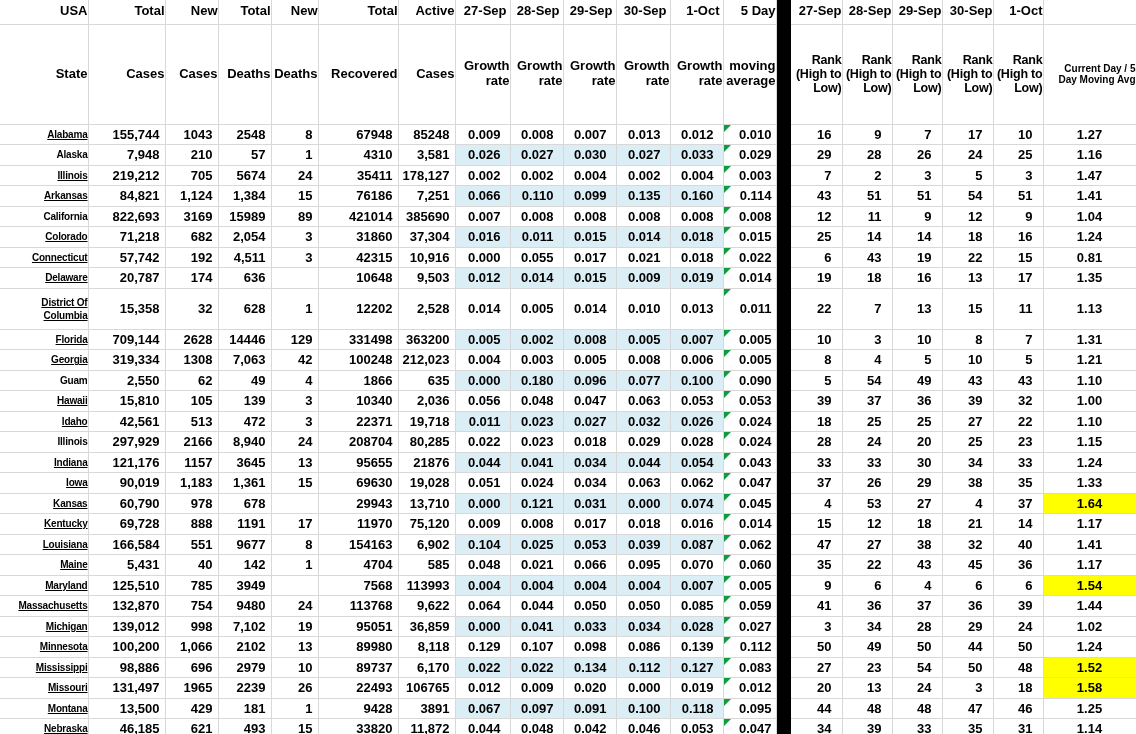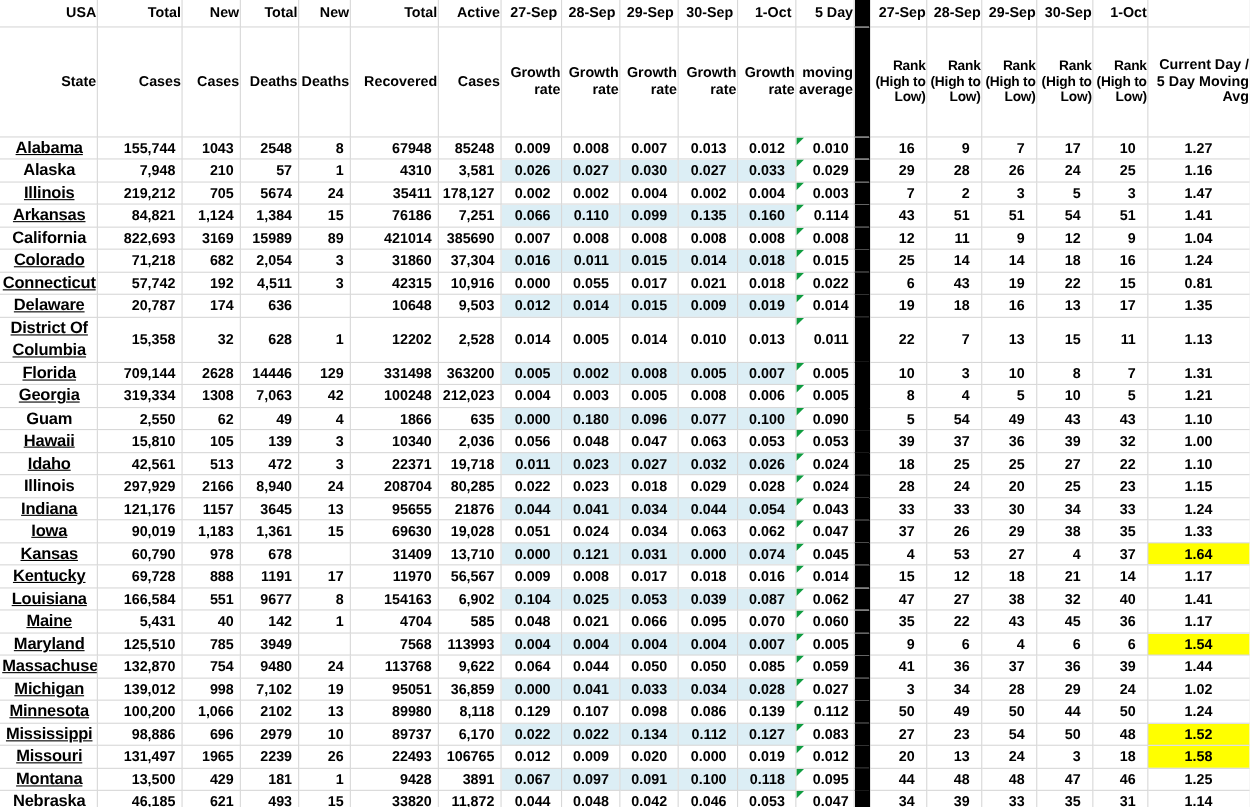--- a/index.html
+++ b/index.html
@@ -27,22 +27,22 @@
     font-weight:bold;
   }
   thead tr.r1{height:24px;}
   thead tr.r2{height:100px;}
   tbody tr{height:20.5px;}
   tbody tr.tall{height:41px;}
   th{text-align:right;line-height:1.12;}
   th.l{text-align:right;padding-left:16px;}
   th.gdate{text-align:right;padding-right:3px;}
   th.rankh{font-size:12.5px;letter-spacing:-0.2px;}
-  th.ratioh{font-size:13px;margin-top:45px;}
-  td.state{text-align:center;padding-left:2px;white-space:nowrap;font-size:15px;letter-spacing:-0.2px;}
+  th.ratioh{font-size:10px;margin-top:45px;}
+  td.state{text-align:right;padding-left:2px;white-space:nowrap;font-size:10px;letter-spacing:-0.2px;}
   tr.tall td.state{white-space:normal;line-height:1.3;}
   td.state.u span{text-decoration:underline;}
   td.num{text-align:right;padding-right:5px;}
   td.growth{text-align:right;padding-right:9px;}
   td.ma{text-align:right;padding-right:4px;position:relative;}
   td.rank{text-align:right;padding-right:10px;}
   td.ratio{text-align:center;}
   td.ratio.hl{background:var(--hl);}
   tr.shade td.growth{background:var(--shade);}
   td.divcol,th.divcol{background:var(--bar);border-right:1px solid var(--bar);border-bottom:1px solid var(--bar);}
@@ -498,21 +498,21 @@
         <td class="rank"><span>38</span></td>
         <td class="rank"><span>35</span></td>
         <td class="ratio"><span>1.33</span></td>
       </tr>
       <tr class="shade">
         <td class="state u"><span>Kansas</span></td>
         <td class="num"><span>60,790</span></td>
         <td class="num"><span>978</span></td>
         <td class="num"><span>678</span></td>
         <td class="num"><span></span></td>
-        <td class="num"><span>31409</span></td>
+        <td class="num"><span>29943</span></td>
         <td class="num"><span>13,710</span></td>
         <td class="growth"><span>0.000</span></td>
         <td class="growth"><span>0.121</span></td>
         <td class="growth"><span>0.031</span></td>
         <td class="growth"><span>0.000</span></td>
         <td class="growth"><span>0.074</span></td>
         <td class="ma"><span class="tri"></span><span>0.045</span></td>
         <td class="divcol"></td>
         <td class="rank"><span>4</span></td>
         <td class="rank"><span>53</span></td>
@@ -521,21 +521,21 @@
         <td class="rank"><span>37</span></td>
         <td class="ratio hl"><span>1.64</span></td>
       </tr>
       <tr>
         <td class="state u"><span>Kentucky</span></td>
         <td class="num"><span>69,728</span></td>
         <td class="num"><span>888</span></td>
         <td class="num"><span>1191</span></td>
         <td class="num"><span>17</span></td>
         <td class="num"><span>11970</span></td>
-        <td class="num"><span>56,567</span></td>
+        <td class="num"><span>75,120</span></td>
         <td class="growth"><span>0.009</span></td>
         <td class="growth"><span>0.008</span></td>
         <td class="growth"><span>0.017</span></td>
         <td class="growth"><span>0.018</span></td>
         <td class="growth"><span>0.016</span></td>
         <td class="ma"><span class="tri"></span><span>0.014</span></td>
         <td class="divcol"></td>
         <td class="rank"><span>15</span></td>
         <td class="rank"><span>12</span></td>
         <td class="rank"><span>18</span></td>

